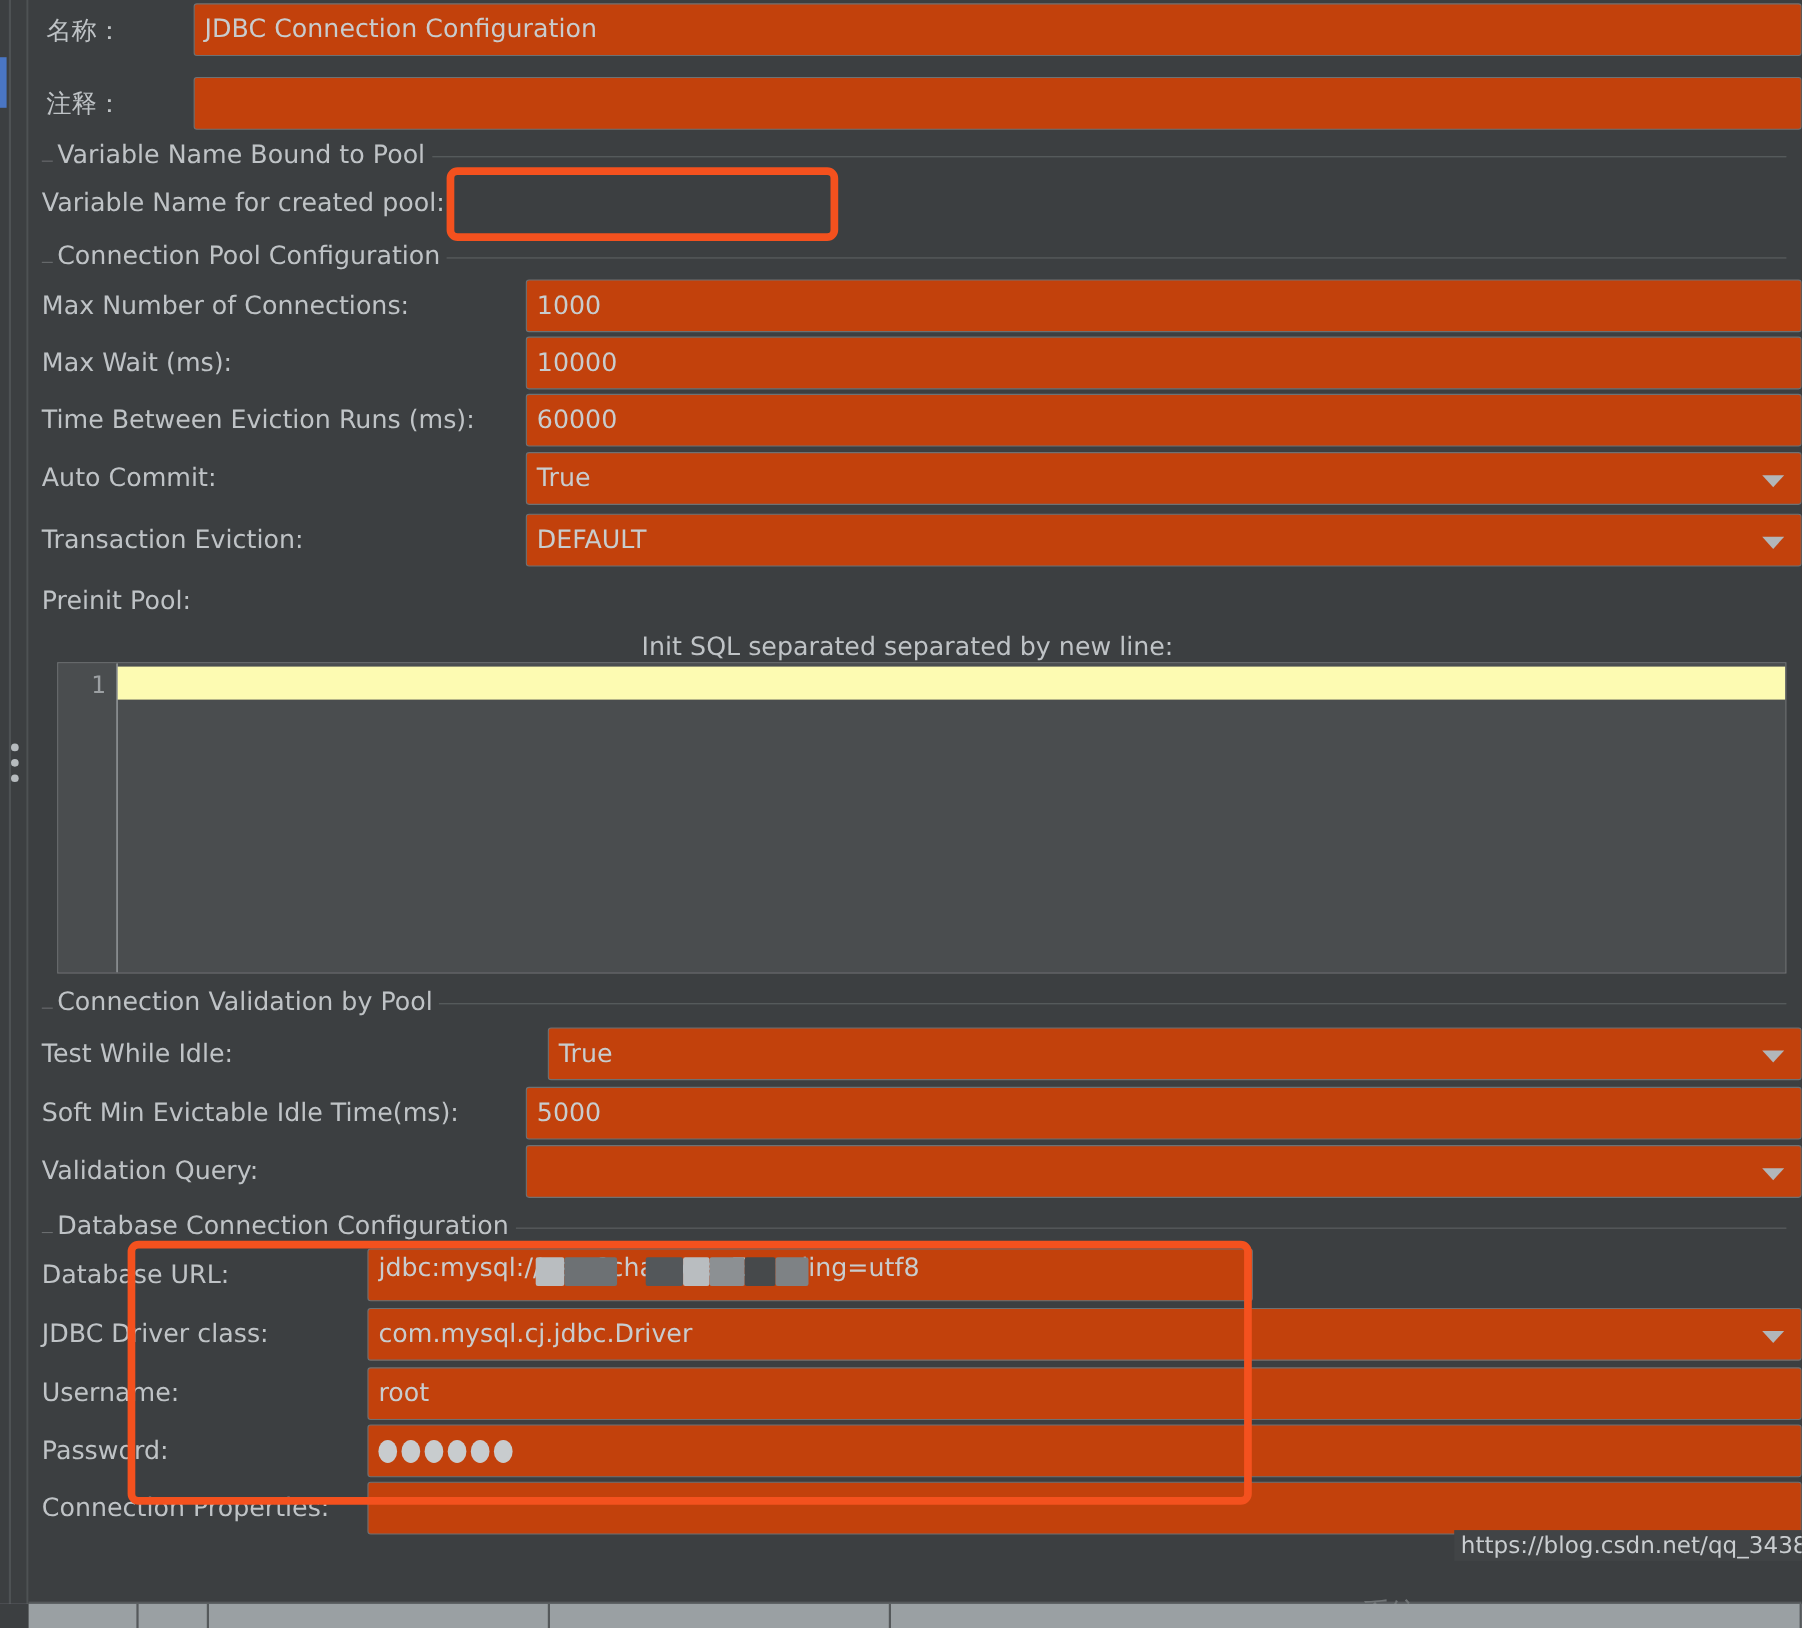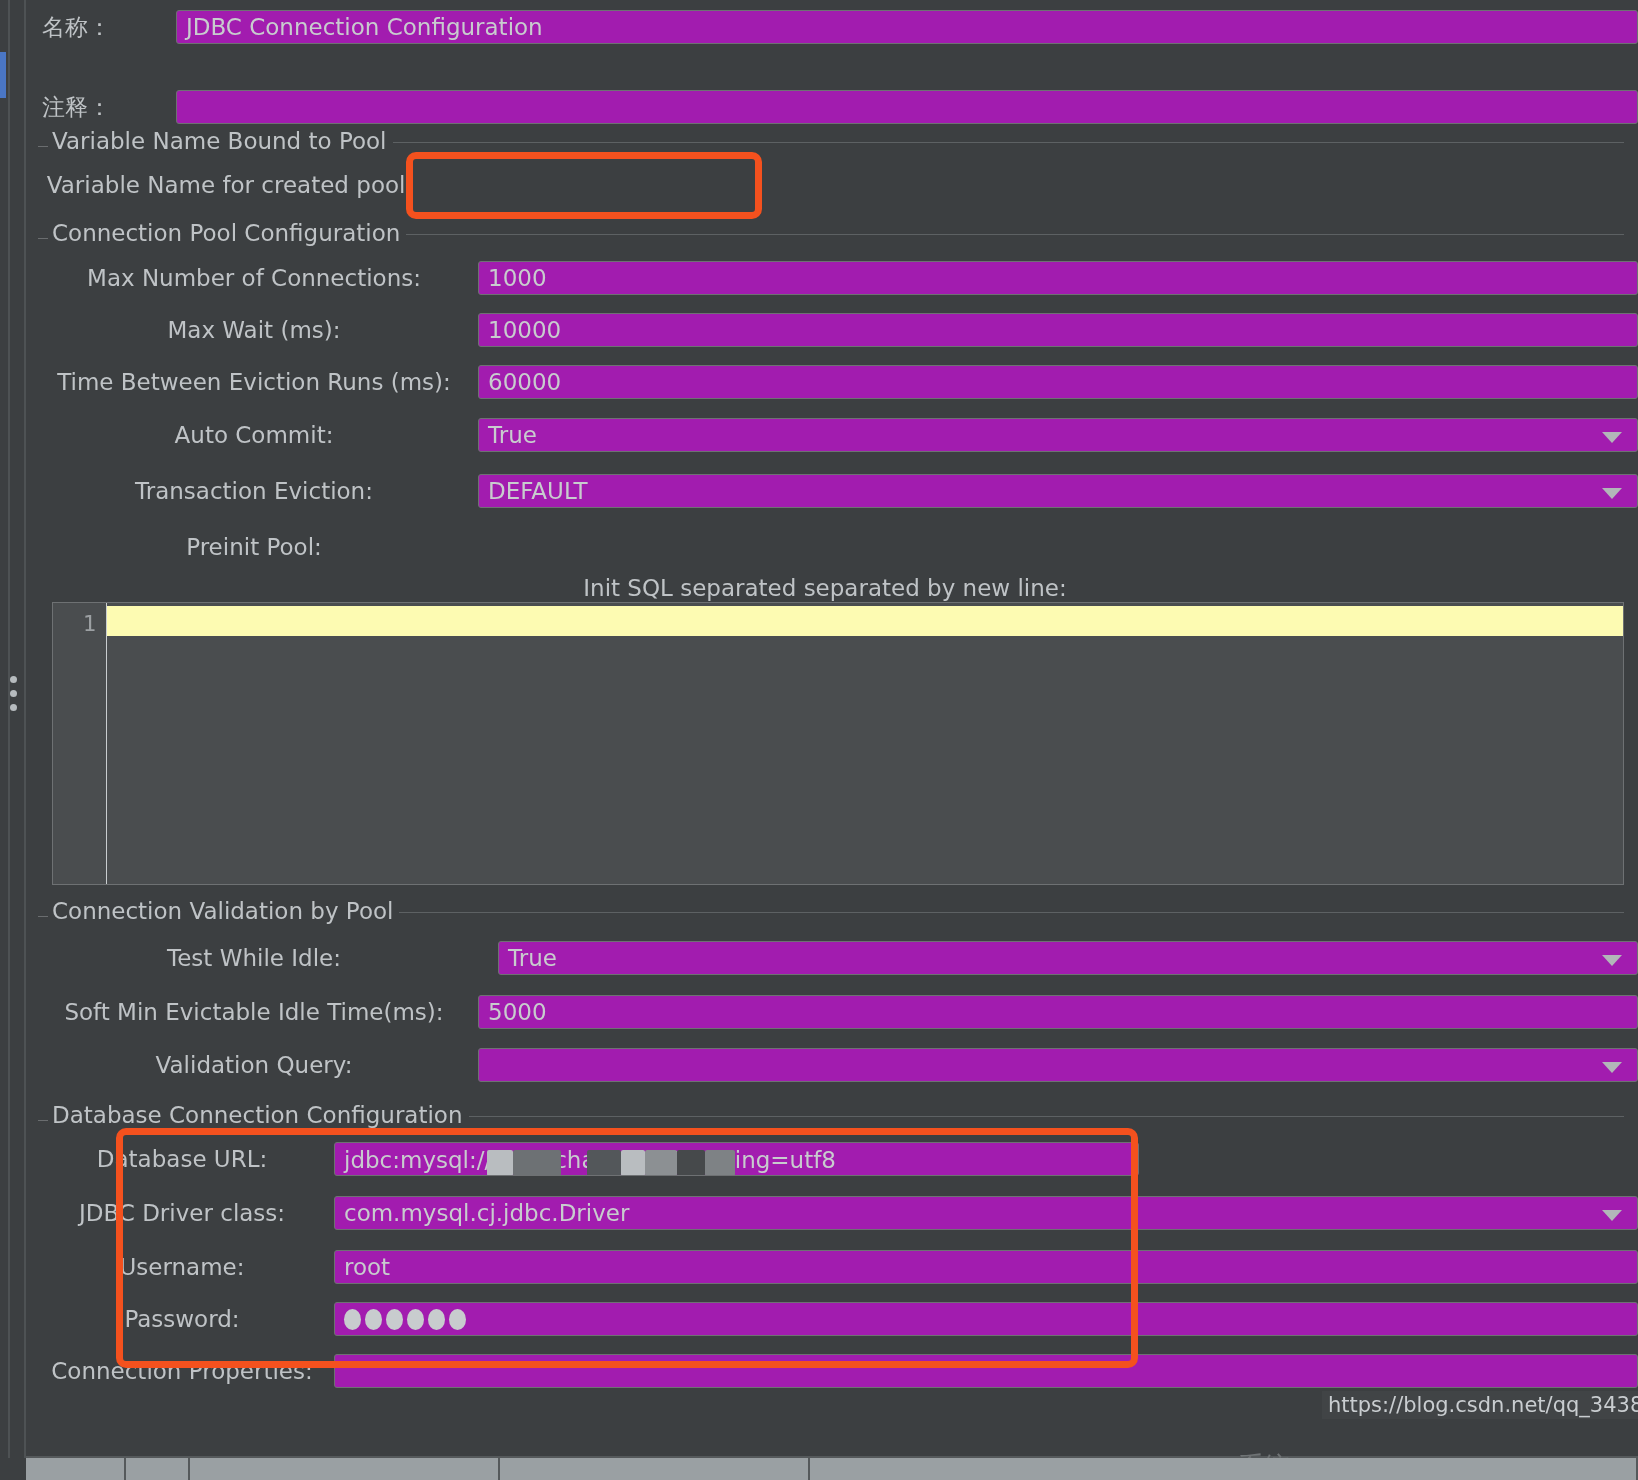--- a/index.html
+++ b/index.html
@@ -57,22 +57,22 @@
     display: flex; align-items: center; gap: 40px;
   }
   .toprow .lbl {
     width: 110px; text-align: left; padding-left: 16px;
     color: #bfc3c6; font-size: 23px;
     white-space: nowrap;
   }
   .toprow .field { flex: 1; margin-right: 0; }
 
   .tinput {
-    height: 34px;
-    background: #a21caf;
+    height: 48px;
+    background: #c2410c;
     border: 1px solid #6e7173;
     border-radius: 3px;
     color: #c8ccce;
     font-size: 23px;
     display: flex; align-items: center;
     padding: 0 9px;
     font-family: "DejaVu Sans", "Liberation Sans", sans-serif;
     overflow: hidden; white-space: nowrap;
   }
 
@@ -91,21 +91,21 @@
   }
   .grouptitle .txt { padding: 0 6px 0 2px; }
   .grouptitle .rule { flex: 1; height: 1px; background: #5d6163; margin-top: 2px; }
 
   
   .frow {
     position: absolute; left: 12px; right: 0; height: 50px;
     display: flex; align-items: center;
   }
   .frow .rlbl {
-    width: 440px; text-align: center; padding-right: 8px;
+    width: 440px; text-align: left; padding-right: 8px;
     color: #bfc3c6; font-size: 23px; white-space: nowrap;
   }
   .frow .rfield { flex: 1; position: relative; }
 
   .combo { position: relative; }
   .combo .arrow {
     position: absolute; right: 16px; top: 50%; margin-top: -3px;
     width: 0; height: 0;
     border-left: 10px solid transparent;
     border-right: 10px solid transparent;
@@ -202,21 +202,21 @@
 
   <div class="panel">
 
     <div class="toprow" style="top:2px;">
       <div class="lbl">名称：</div>
       <div class="field" style="margin-right:0;">
         <div class="tinput">JDBC Connection Configuration</div>
       </div>
     </div>
 
-    <div class="toprow" style="top:82px;">
+    <div class="toprow" style="top:69px;">
       <div class="lbl">注释：</div>
       <div class="field">
         <div class="tinput"></div>
       </div>
     </div>
 
     <div class="grouptitle" style="top:128px;">
       <span class="tick"></span>
       <span class="txt">Variable Name Bound to Pool</span>
       <span class="rule"></span>

